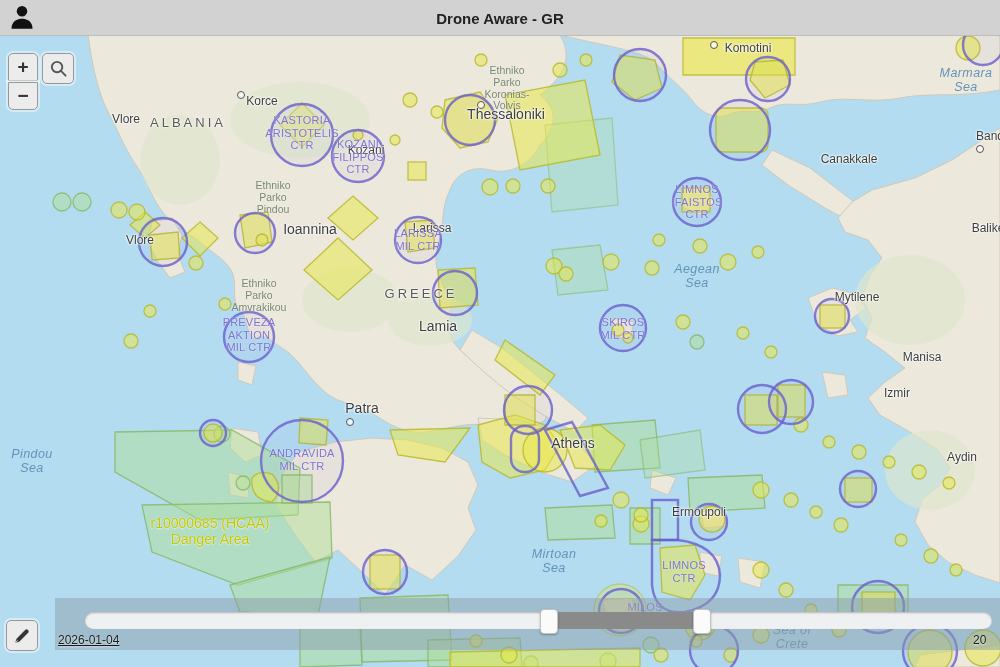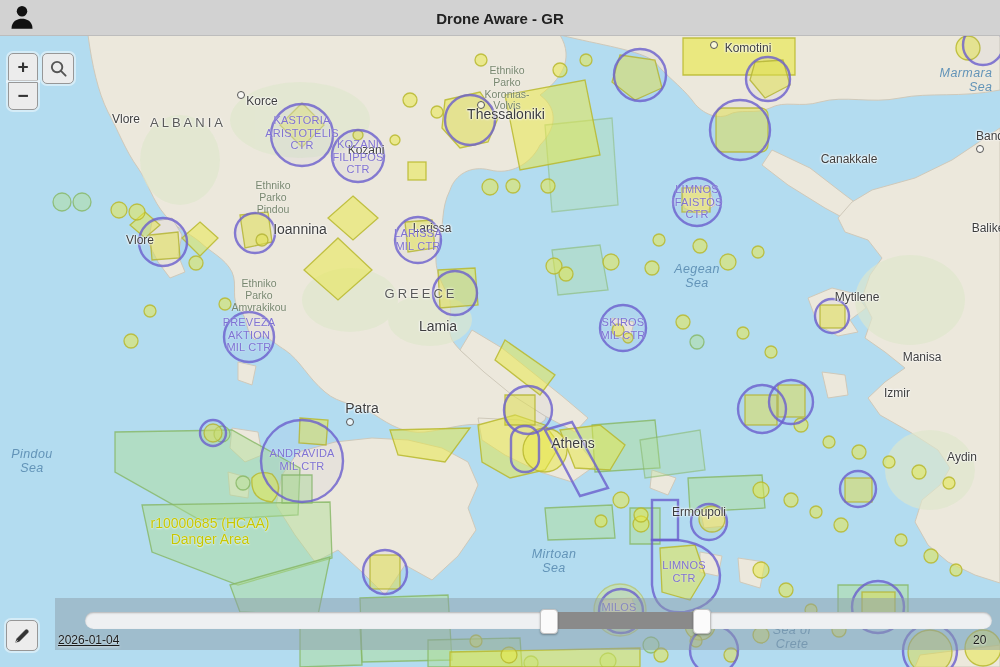--- a/index.html
+++ b/index.html
@@ -255,37 +255,37 @@
 <div class="marker" style="left:346px;top:418px;"></div>
 <div class="marker" style="left:976px;top:145px;"></div>
 <div class="marker" style="left:477px;top:101px;"></div>
 
 <div class="lbl city" style="left:262px;top:101px;text-align:center;">Korce</div>
 <div class="lbl city" style="left:126px;top:119px;">Vlore</div>
 <div class="lbl region" style="left:188px;top:122px;">ALBANIA</div>
 <div class="lbl city big" style="left:506px;top:114px;">Thessaloniki</div>
 <div class="lbl city" style="left:748px;top:48px;">Komotini</div>
 <div class="lbl city" style="left:849px;top:159px;">Canakkale</div>
-<div class="lbl city big" style="left:300px;top:229px;">Ioannina</div>
+<div class="lbl city big" style="left:286px;top:229px;padding-left:48px;">Ioannina</div>
 <div class="lbl city" style="left:140px;top:240px;">Vlore</div>
 <div class="lbl region" style="left:421px;top:293px;">GREECE</div>
 <div class="lbl city big" style="left:438px;top:326px;">Lamia</div>
 <div class="lbl city big" style="left:362px;top:408px;">Patra</div>
 <div class="lbl city big" style="left:573px;top:443px;">Athens</div>
 <div class="lbl city" style="left:699px;top:512px;">Ermoupoli</div>
 <div class="lbl city" style="left:857px;top:297px;">Mytilene</div>
 <div class="lbl city" style="left:922px;top:357px;">Manisa</div>
 <div class="lbl city" style="left:897px;top:393px;">Izmir</div>
 <div class="lbl city" style="left:962px;top:457px;">Aydin</div>
 <div class="lbl city" style="left:990px;top:136px;">Band</div>
 <div class="lbl city" style="left:988px;top:228px;">Balike</div>
 <div class="lbl city under" style="left:366px;top:150px;">Kozani</div>
 <div class="lbl city under" style="left:432px;top:228px;">Larissa</div>
 
-<div class="lbl sea" style="left:966px;top:80px;text-align:right;">Marmara
+<div class="lbl sea" style="left:966px;top:80px;">Marmara
 Sea</div>
 <div class="lbl sea" style="left:697px;top:276px;">Aegean
 Sea</div>
 <div class="lbl sea" style="left:32px;top:461px;">Pindou
 Sea</div>
 <div class="lbl sea" style="left:554px;top:561px;">Mirtoan
 Sea</div>
 <div class="lbl sea" style="left:792px;top:637px;">Sea of
 Crete</div>
 
@@ -313,21 +313,21 @@
 CTR</div>
 <div class="lbl ctr" style="left:249px;top:335px;">PREVEZA
 AKTION
 MIL CTR</div>
 <div class="lbl ctr" style="left:623px;top:329px;">SKIROS
 MIL CTR</div>
 <div class="lbl ctr" style="left:302px;top:460px;">ANDRAVIDA
 MIL CTR</div>
 <div class="lbl ctr" style="left:684px;top:572px;">LIMNOS
 CTR</div>
-<div class="lbl ctr" style="left:619px;top:607px;">MILOS</div>
+<div class="lbl ctr" style="left:645px;top:607px;">MILOS</div>
 
 <div class="lbl danger" style="left:210px;top:531px;">r10000685 (HCAA)
 Danger Area</div>
 </div>
 
 <div id="header">
   <svg id="user-icon" viewBox="0 0 24 24">
     <circle cx="12" cy="7" r="4.5" fill="#111"></circle>
     <path d="M3,22 C3,15.5 8,13.5 12,13.5 C16,13.5 21,15.5 21,22 Z" fill="#111"></path>
   </svg>

